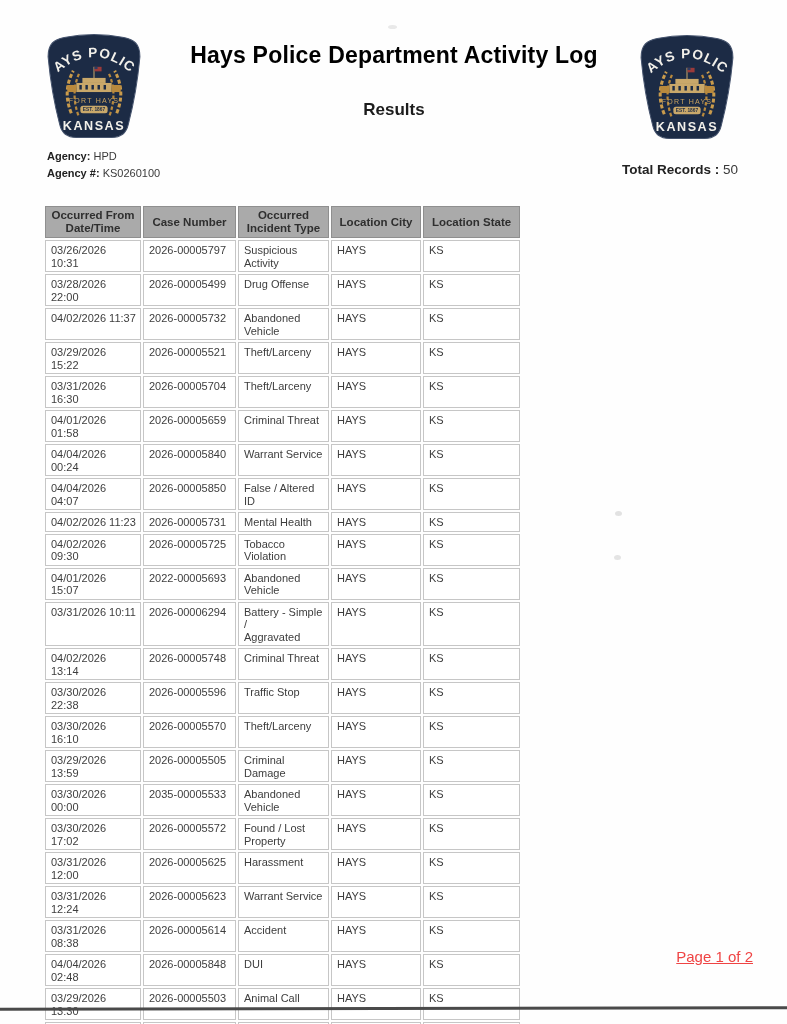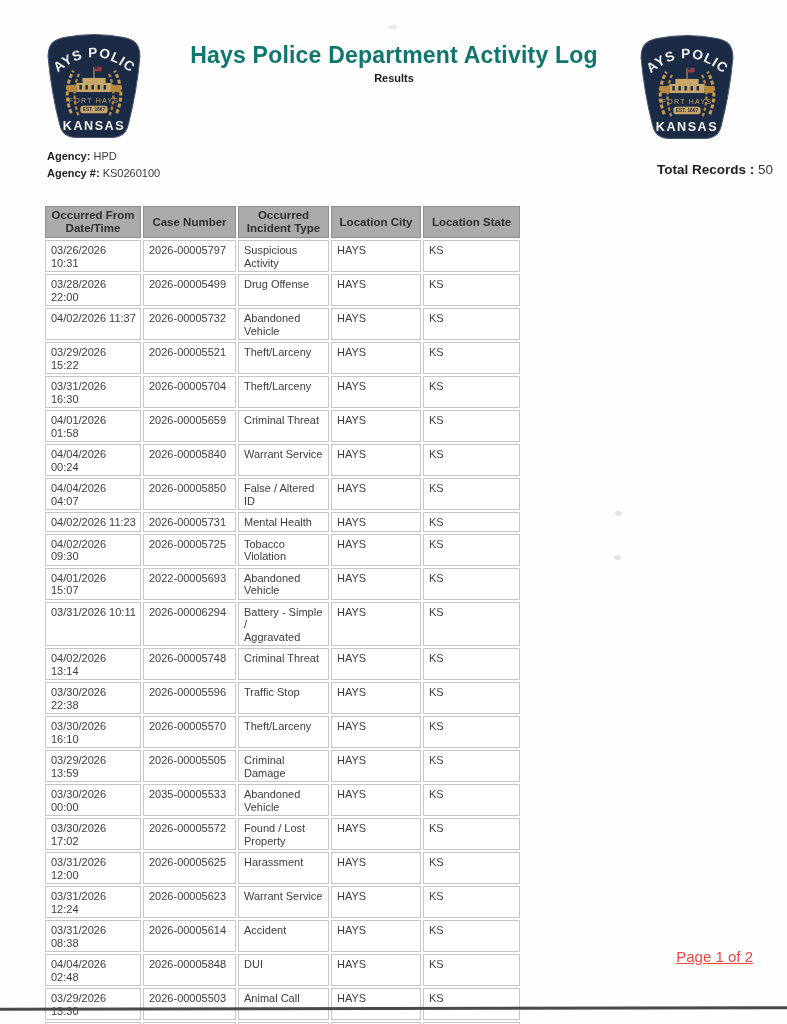--- a/index.html
+++ b/index.html
@@ -6,26 +6,26 @@
   .page{
     position:relative;width:787px;height:1024px;background:#fefefe;overflow:hidden;
     font-family:"Liberation Sans",sans-serif;color:#2e2e2e;
   }
   
   .badge{position:absolute;width:108px;height:114px;}
   .badge-left{left:40px;top:30px;}
   .badge-right{left:633px;top:31px;}
   
   .title-block{position:absolute;left:148px;top:42px;width:492px;text-align:center;}
-  .title-block h1{margin:0;font-size:23px;font-weight:bold;color:#0f766e;letter-spacing:.2px;}
-  .title-block h2{margin:3px 0 0 0;font-size:11px;font-weight:bold;color:#1c1c1c;}
+  .title-block h1{margin:0;font-size:23px;font-weight:bold;color:#000000;letter-spacing:.2px;}
+  .title-block h2{margin:31px 0 0 0;font-size:17px;font-weight:bold;color:#1c1c1c;}
   
   .agency{position:absolute;left:47px;top:148px;font-size:11px;line-height:17px;color:#3a3a3a;}
   .agency .b{font-weight:bold;color:#222;}
-  .total-records{position:absolute;right:14px;top:162px;font-size:13.5px;color:#3a3a3a;}
+  .total-records{position:absolute;right:49px;top:162px;font-size:13.5px;color:#3a3a3a;}
   .total-records .b{font-weight:bold;color:#222;}
   
   .tablewrap{position:absolute;left:43px;top:204px;}
   table.activity{border-collapse:separate;border-spacing:2px;table-layout:fixed;width:467px;}
   table.activity th{
     box-sizing:border-box;background:#aaaaaa;border:1px solid #8f8f8f;
     font-size:11.5px;line-height:13px;font-weight:bold;color:#2f2f2f;
     text-align:center;vertical-align:middle;padding:2px 1px;white-space:pre-line;
   }
   table.activity td{

